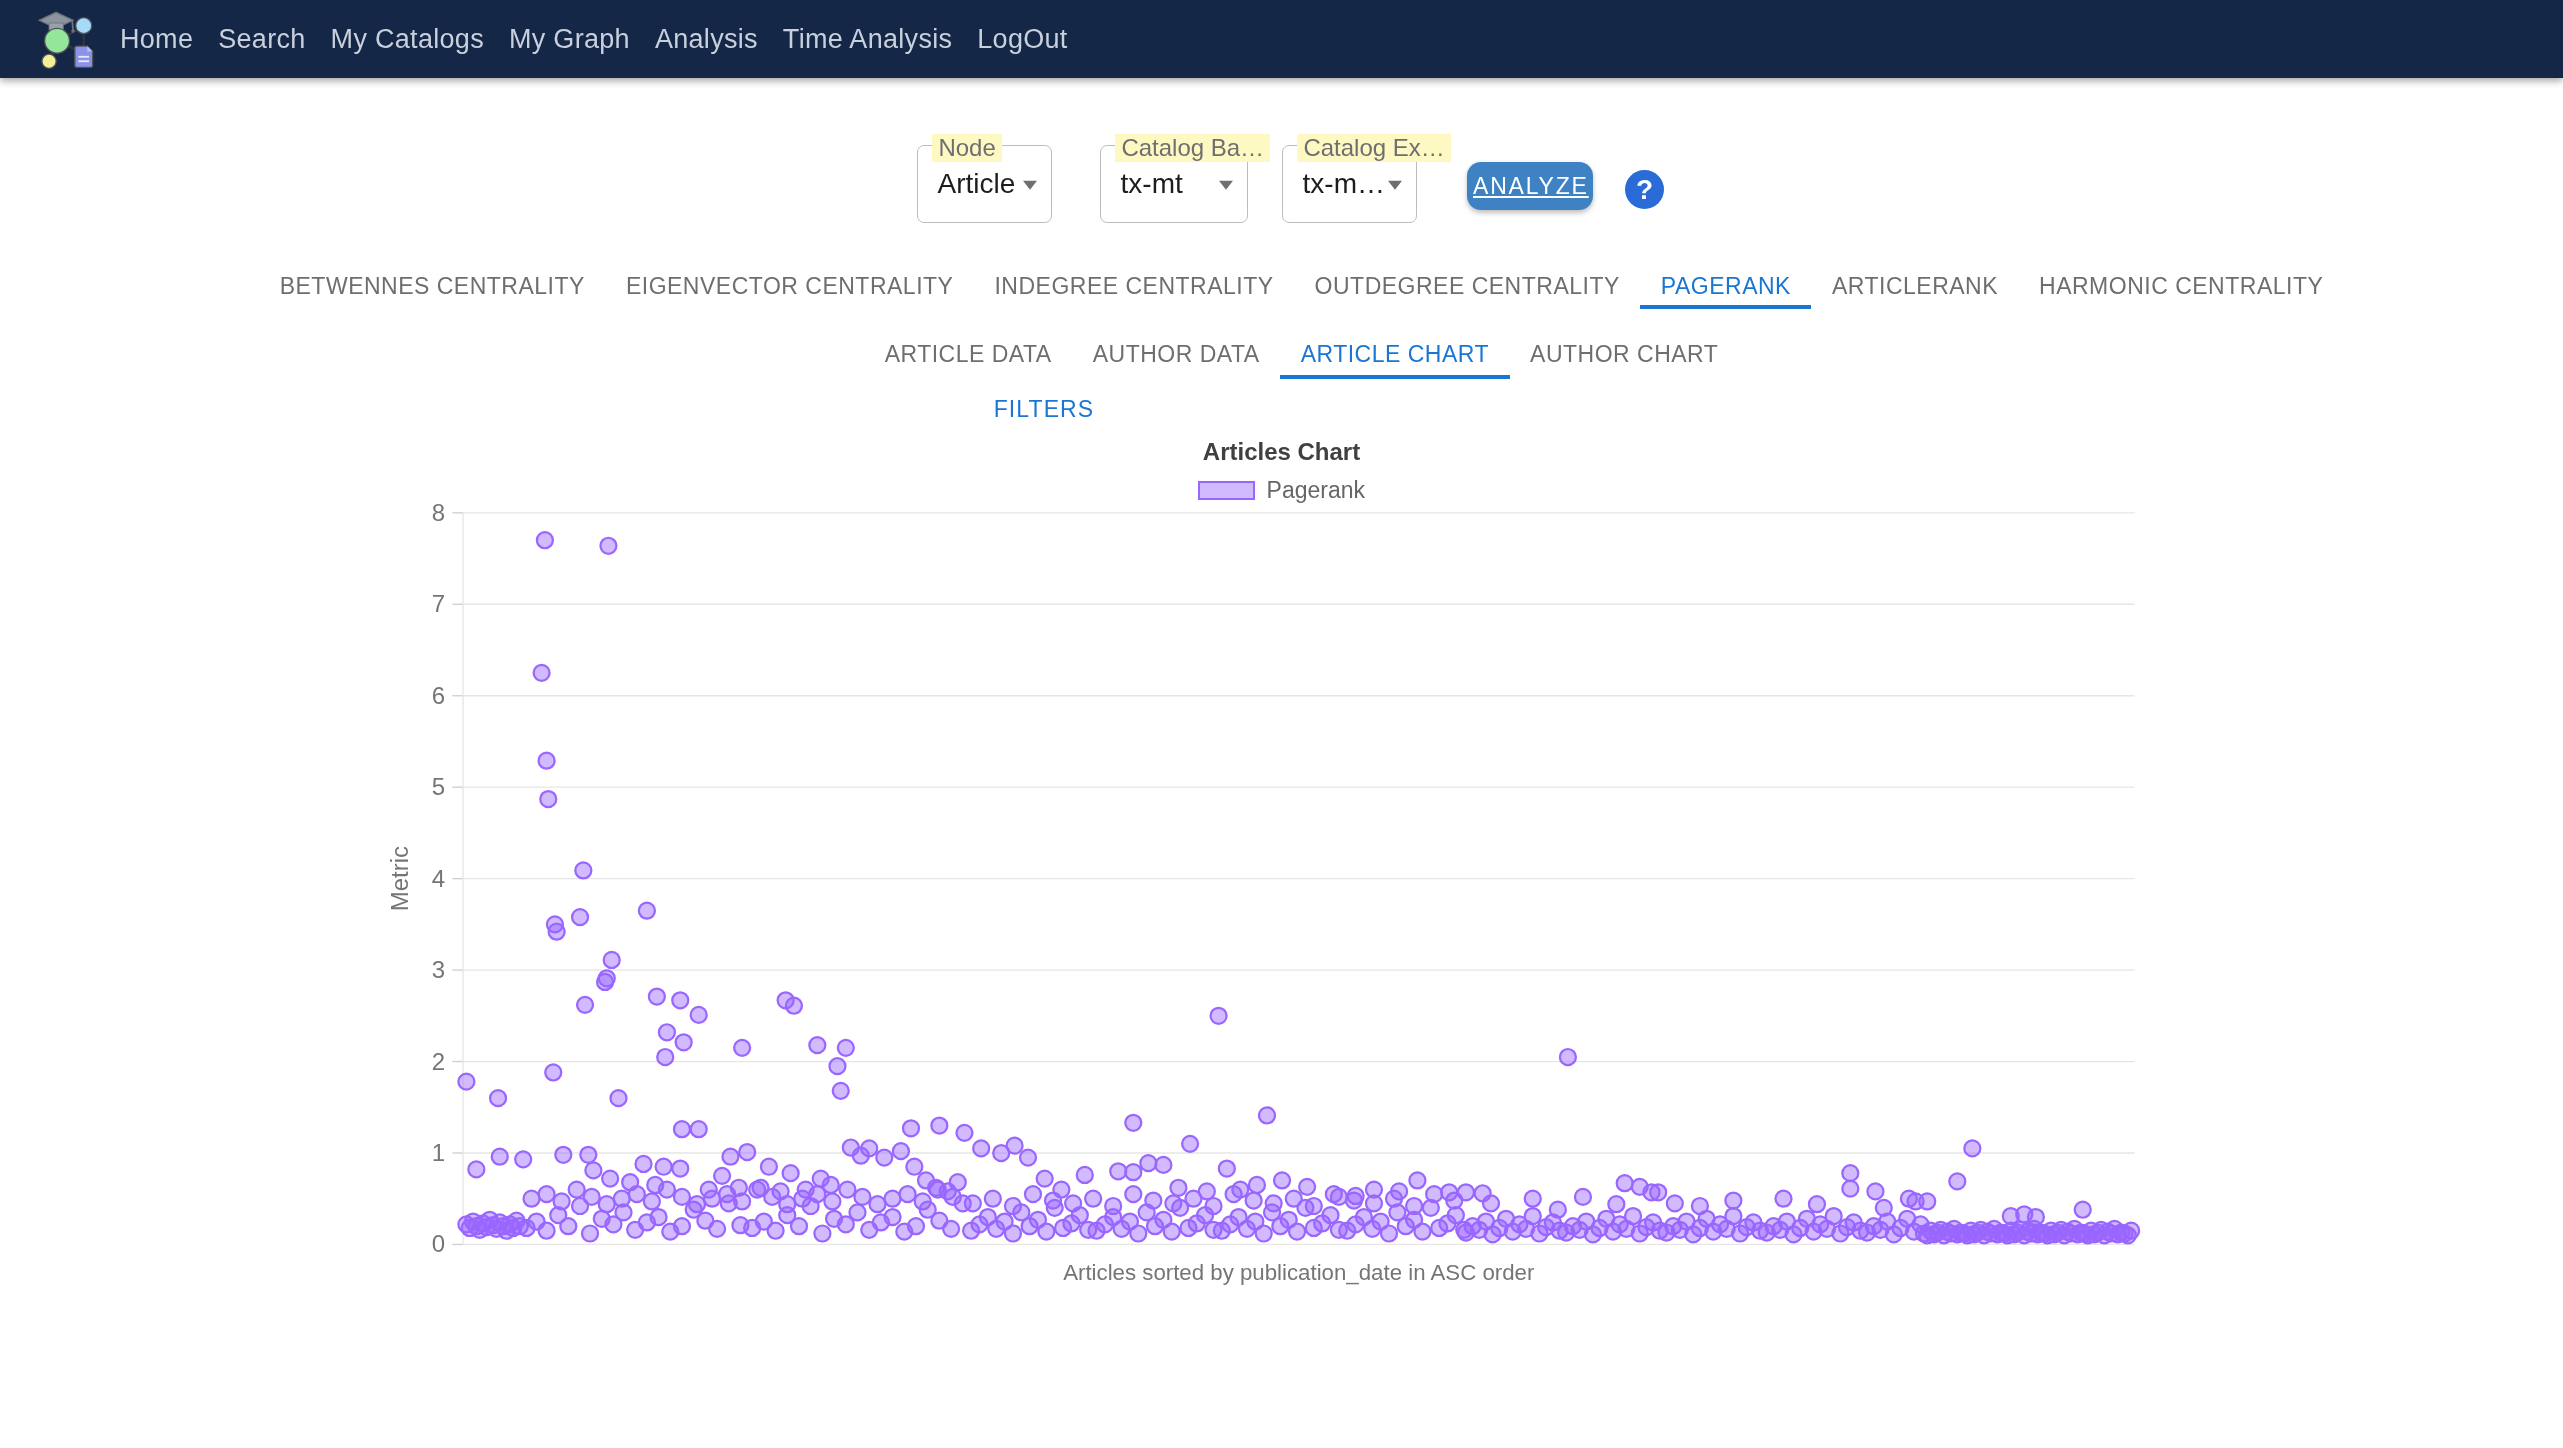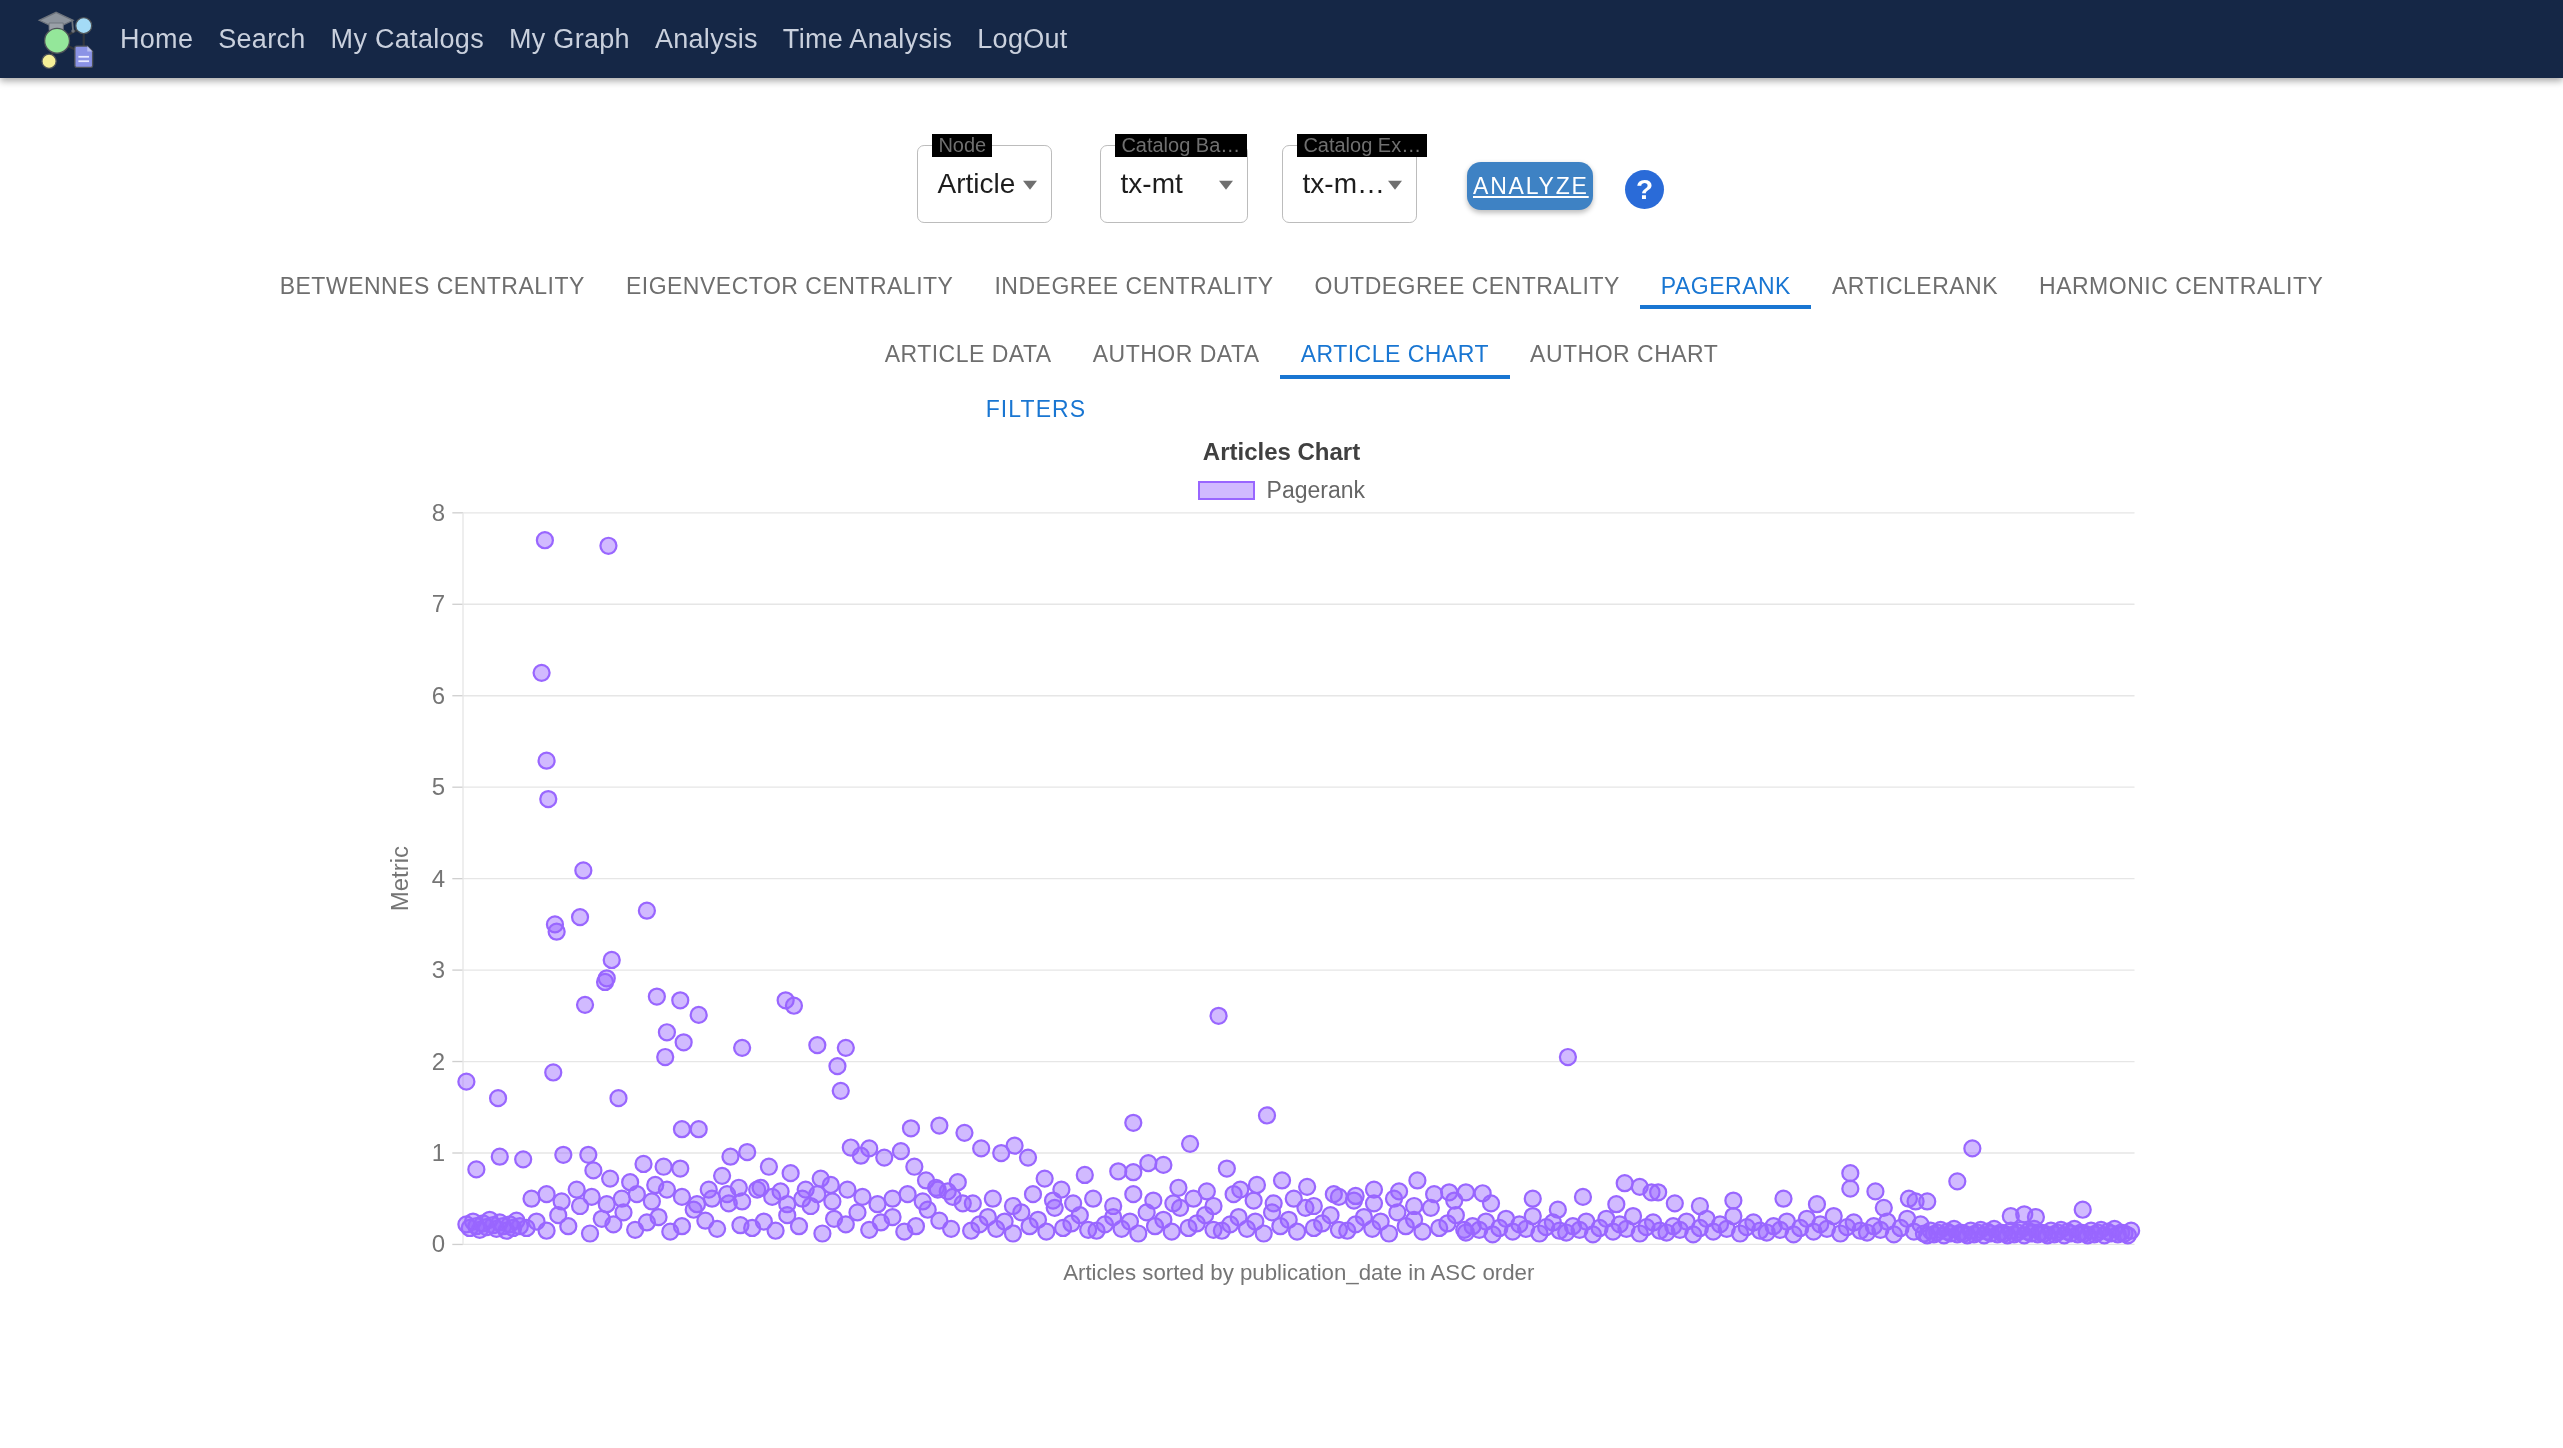--- a/index.html
+++ b/index.html
@@ -16,22 +16,22 @@
   .nav-links{display:flex;align-items:center;gap:25px;margin-left:13px;}
   .nav-link{
     color:#c9d0dd;font-size:27px;letter-spacing:0.3px;cursor:pointer;white-space:nowrap;
   }
   
   .select{
     position:absolute;top:145px;height:78px;border:0.9px solid #bcbcbc;border-radius:7.1px;
     background:#fff;box-sizing:border-box;cursor:pointer;
   }
   .select .flabel{
-    position:absolute;top:-11.6px;left:14.2px;background:#000000;padding:0 6.2px;
-    font-size:20px;color:#6f6f6f;white-space:nowrap;
+    position:absolute;top:-11.6px;left:14.2px;background:#fef9c3;padding:0 6.2px;
+    font-size:24px;color:#6f6f6f;white-space:nowrap;
   }
   .select .val{
     position:absolute;left:19.6px;top:50%;transform:translateY(-50%);
     font-size:28px;color:#1d1d1d;white-space:nowrap;
   }
   .select .caret{
     position:absolute;right:14.2px;top:50%;transform:translateY(-35%);
     width:0;height:0;border-left:7.1px solid transparent;border-right:7.1px solid transparent;
     border-top:9px solid #6f6f6f;
   }
@@ -55,21 +55,21 @@
   #metric-tabs{top:263px;height:46px;}
   #view-tabs{top:329px;height:50px;}
   .tab{
     position:relative;display:flex;align-items:center;padding:0 20.5px;
     font-size:23px;letter-spacing:0.5px;color:#6e6e6e;cursor:pointer;white-space:nowrap;font-weight:500;
   }
   .tab.active{color:#1976d2;}
   .tab.active::after{
     content:"";position:absolute;left:0;right:0;bottom:0;height:3.6px;background:#1976d2;
   }
-  .filters-row{position:absolute;left:0;top:392px;width:2072px;text-align:center;}
+  .filters-row{position:absolute;left:0;top:392px;width:2072px;text-align:center;padding-left:8px;}
   .filters-btn{
     display:inline-block;font-size:23px;letter-spacing:1.1px;color:#1976d2;cursor:pointer;padding:3.6px 9px;
   }
   
   .chart-title{
     position:absolute;left:0;top:438px;width:2563px;text-align:center;
     font-size:24px;font-weight:bold;color:#404040;
   }
   .legend{
     position:absolute;left:0;top:477px;width:2563px;display:flex;justify-content:center;

